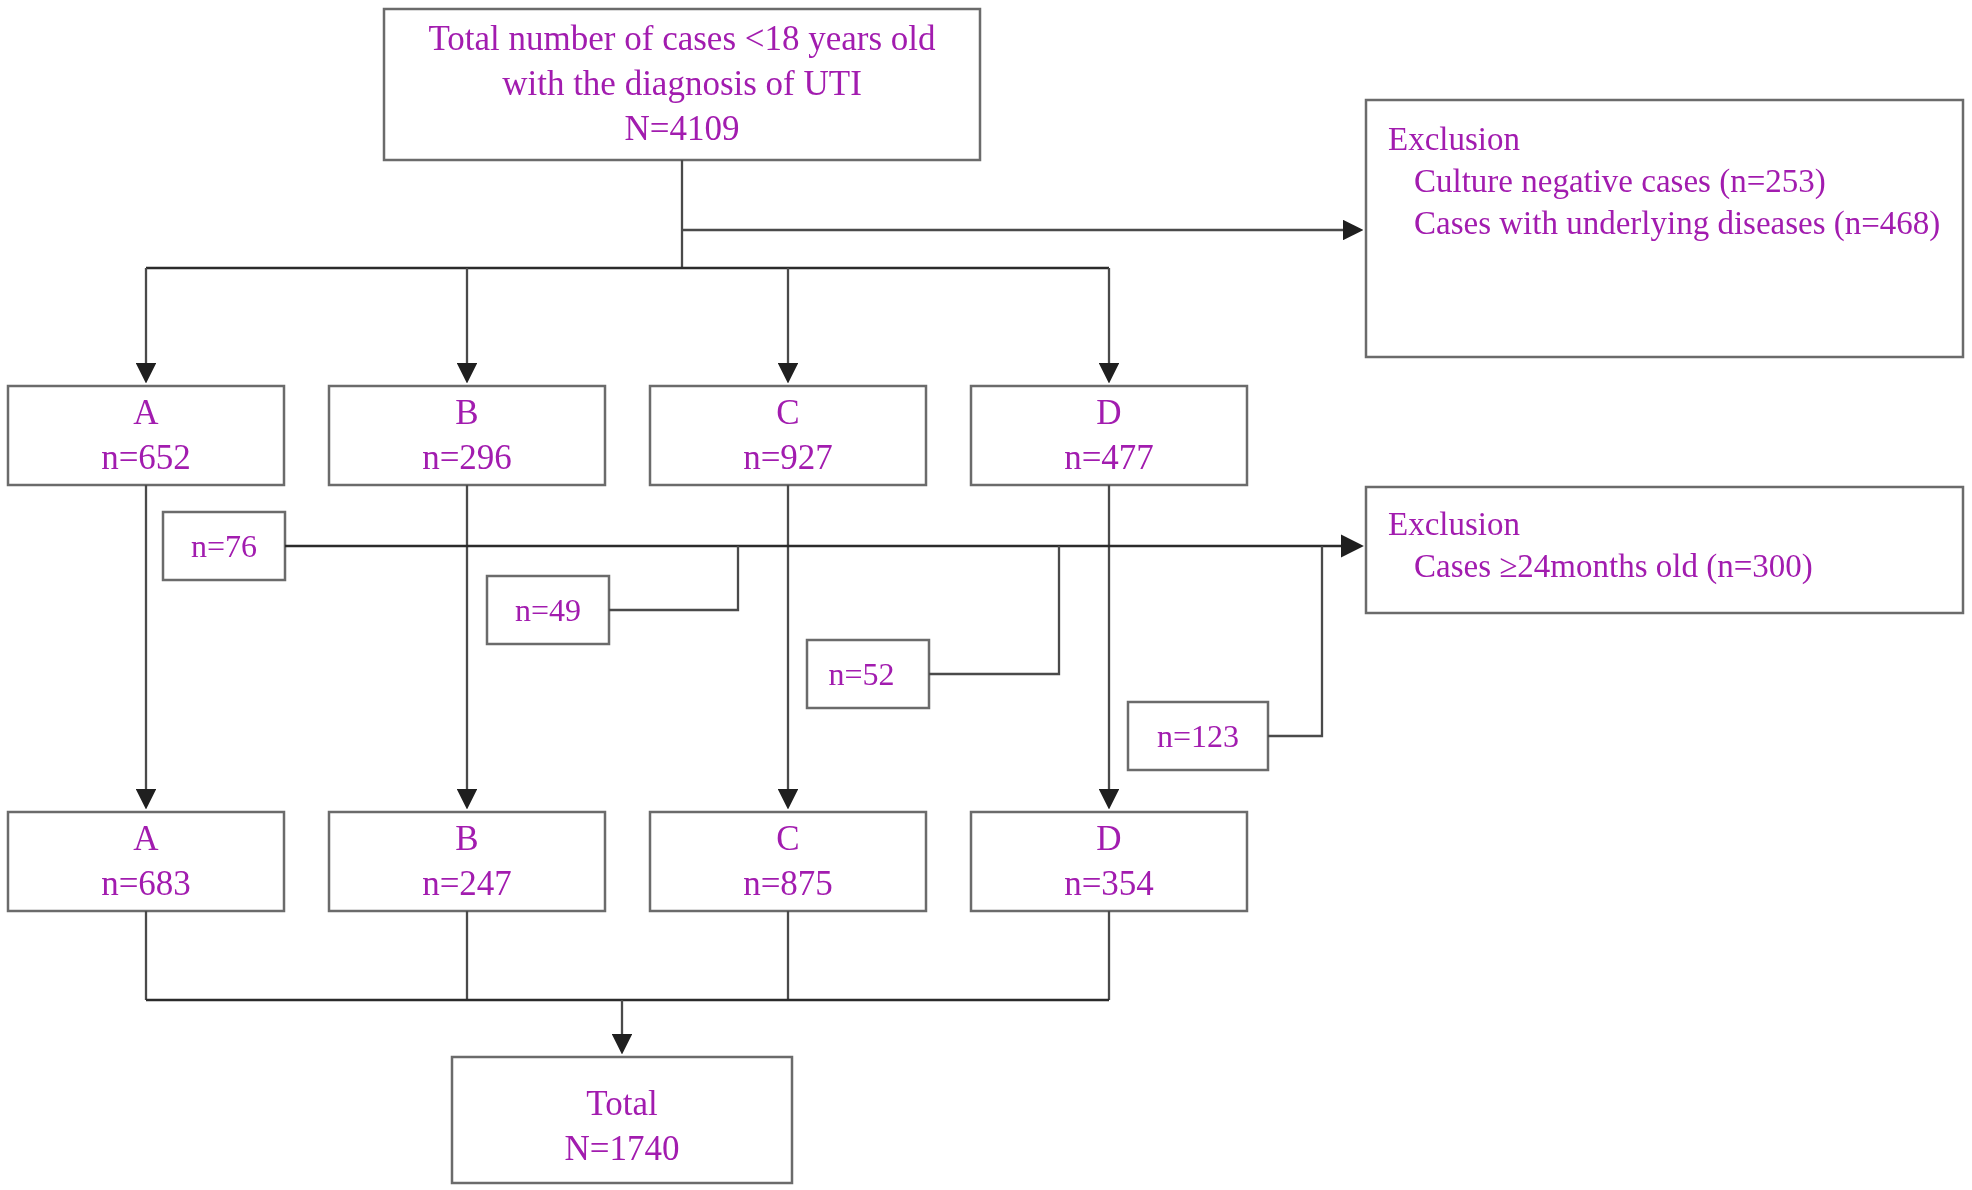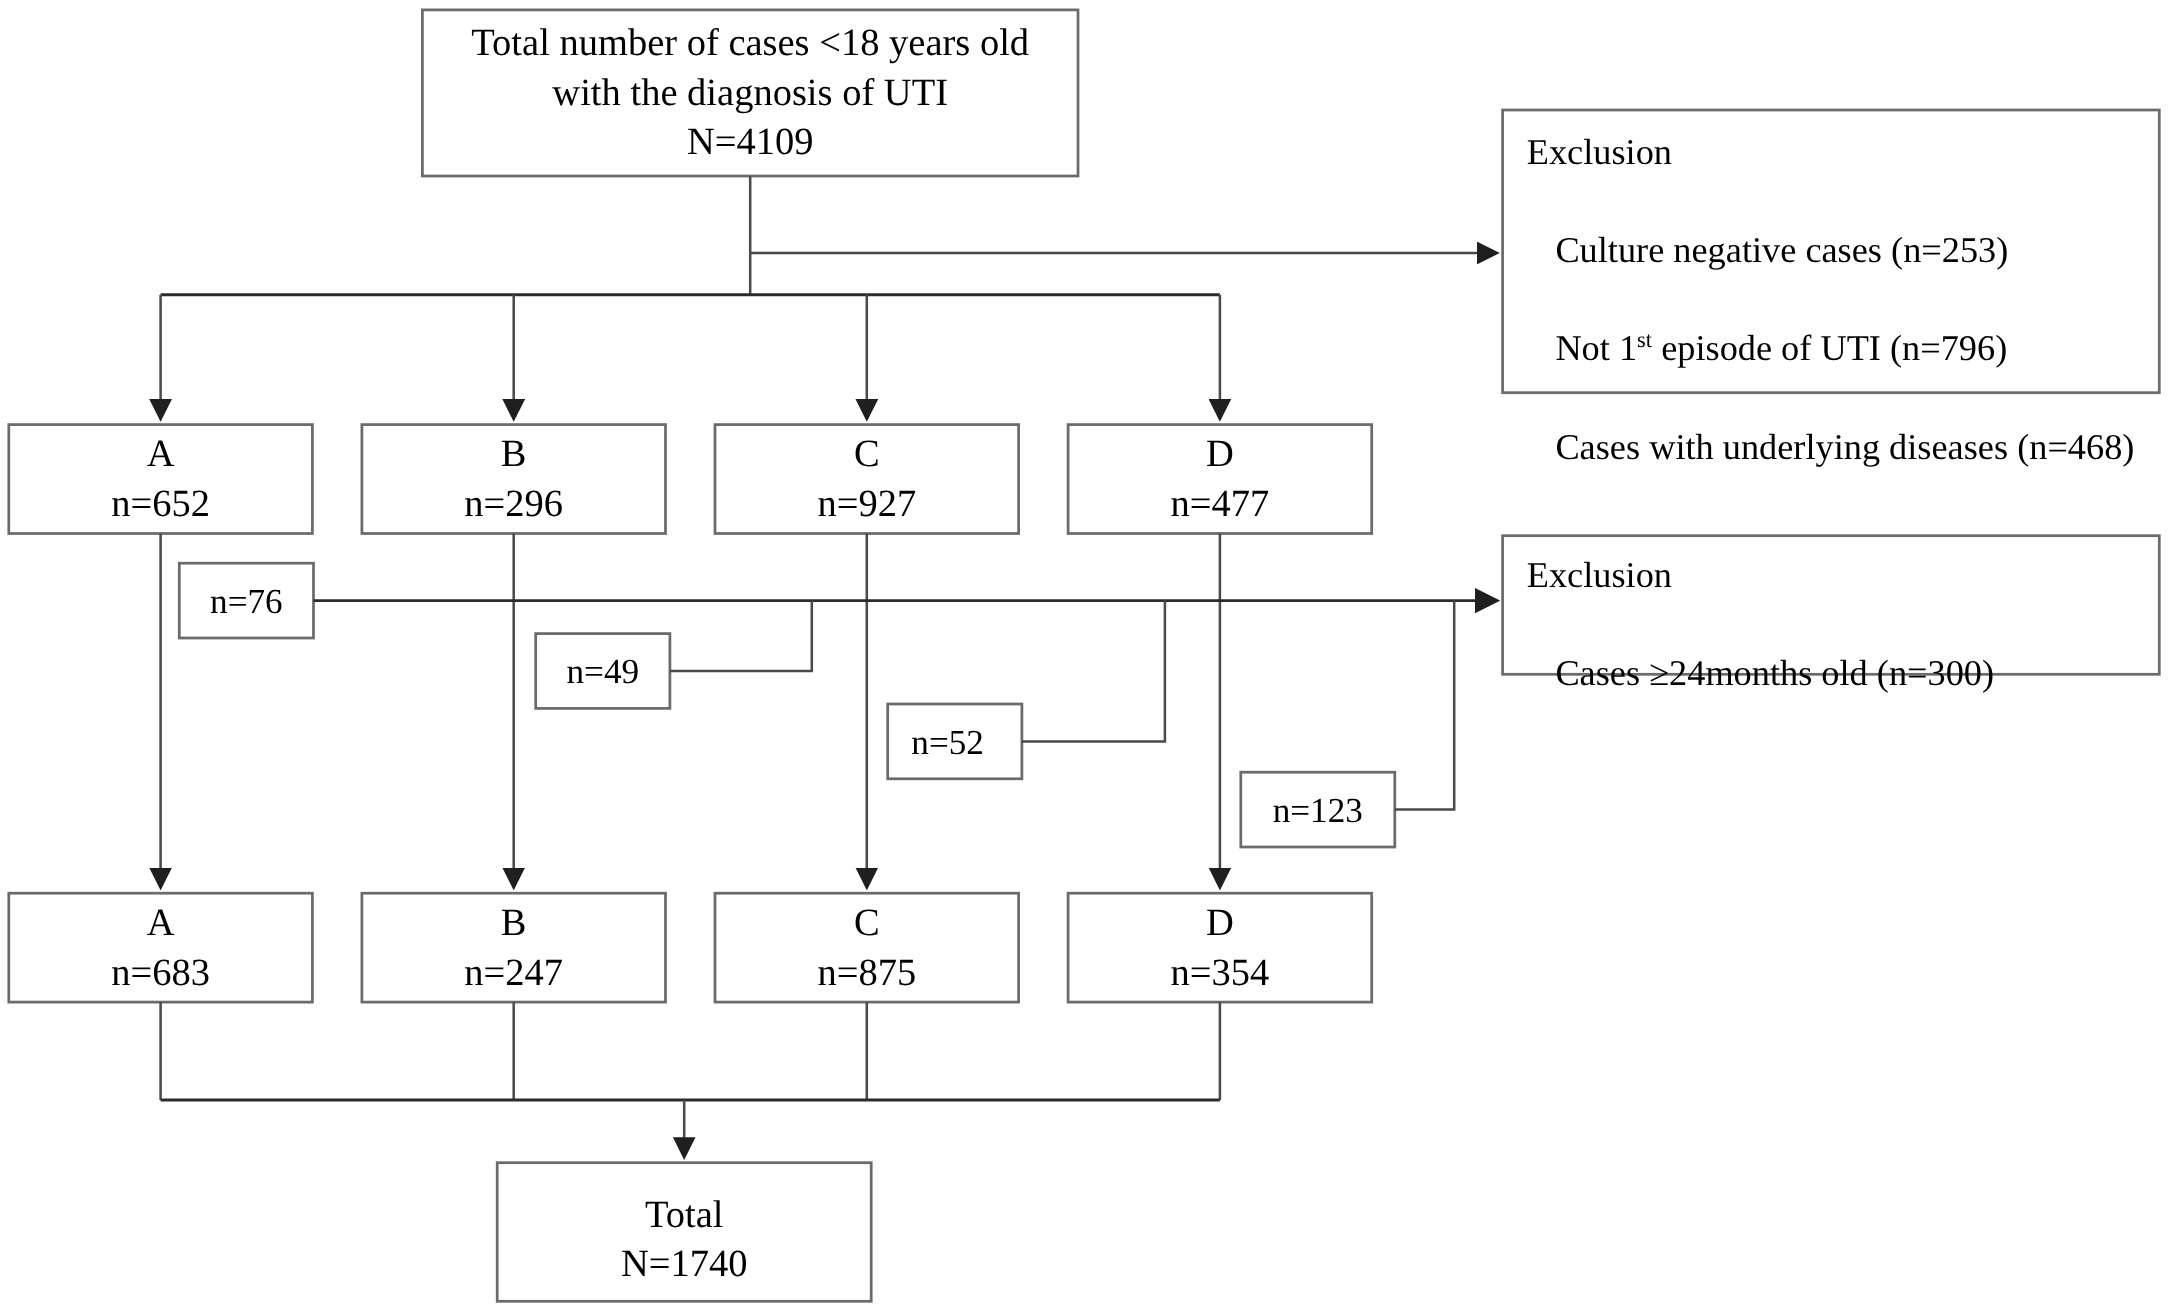--- a/index.html
+++ b/index.html
@@ -43,31 +43,31 @@
   }
   .box-label {
     position: absolute;
     display: flex;
     flex-direction: column;
     align-items: center;
     justify-content: center;
     text-align: center;
     line-height: 1.28;
     pointer-events: none;
-    color: #000000;
+    color: #a21caf;
   }
   .box-label.left-align {
     align-items: flex-start;
     text-align: left;
   }
   .t-title { font-size: 35px; }
   .t-group { font-size: 35px; }
   .t-num   { font-size: 35px; }
   .t-small { font-size: 32px; }
-  .t-excl  { font-size: 33px; margin-top: 47px; }
+  .t-excl  { font-size: 33px; }
   .t-excl-head { font-size: 33px; }
   .excl-line { white-space: nowrap; text-align: center; }
   .excl-indent { padding-left: 26px; }
   sup { font-size: 0.62em; vertical-align: super; line-height: 0; }
 </style>
 </head>
 <body>
 
 <div id="flowchart-root">
 
@@ -132,21 +132,20 @@
 
   <div class="box-label" style="left:384px; top:9px; width:596px; height:151px;">
     <div class="t-title">Total number of cases &lt;18 years old</div>
     <div class="t-title">with the diagnosis of UTI</div>
     <div class="t-title">N=4109</div>
   </div>
 
   <div class="box-label left-align" style="left:1366px; top:100px; width:597px; height:257px; padding:18px 0 0 22px; box-sizing:border-box; justify-content:flex-start;">
     <div class="t-excl-head excl-line">Exclusion</div>
     <div class="t-excl excl-line excl-indent">Culture negative cases (n=253)</div>
-    <div class="t-excl excl-line excl-indent"><span>Not 1</span><sup>st</sup><span> episode of UTI (n=796)</span></div>
     <div class="t-excl excl-line excl-indent">Cases with underlying diseases (n=468)</div>
   </div>
 
   <div class="box-label" style="left:8px; top:386px; width:276px; height:99px;">
     <div class="t-group">A</div>
     <div class="t-num">n=652</div>
   </div>
   <div class="box-label" style="left:329px; top:386px; width:276px; height:99px;">
     <div class="t-group">B</div>
     <div class="t-num">n=296</div>

